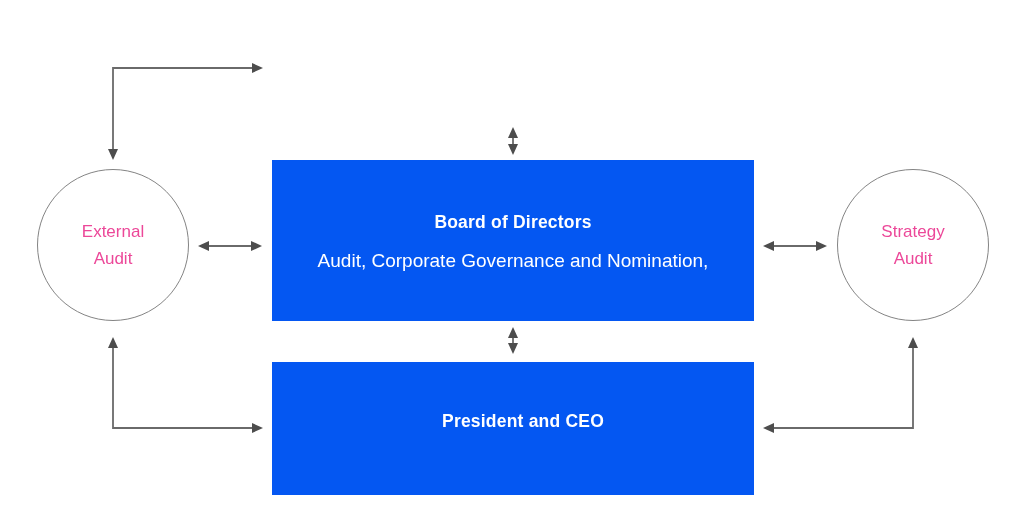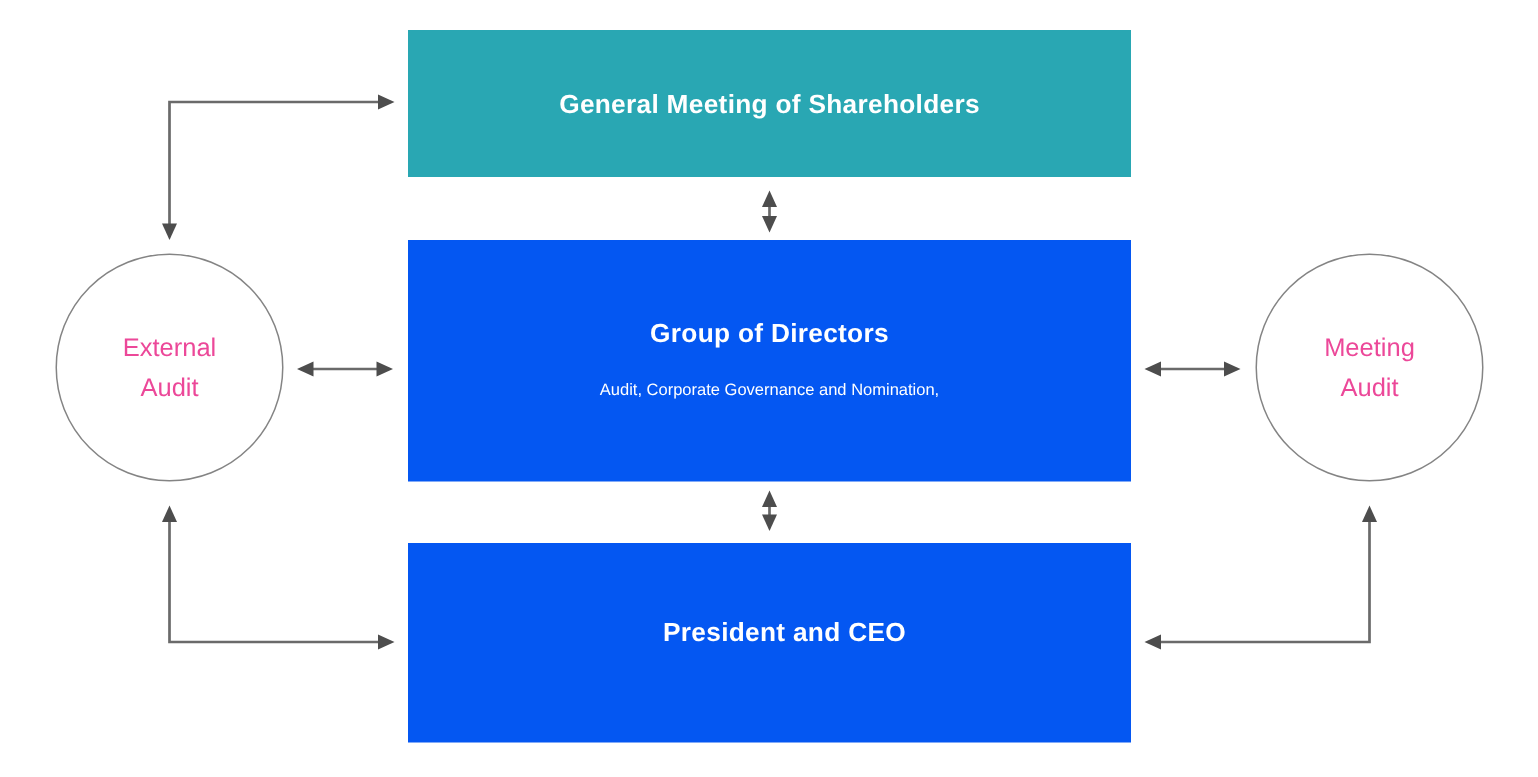--- a/index.html
+++ b/index.html
@@ -36,21 +36,21 @@
   .box-board   { top: 160px; height: 161px; }
   .box-president { top: 362px; height: 133px; padding-left: 20px; }
 
   .node-title {
     font-size: 17.5px;
     font-weight: bold;
     line-height: 22px;
     letter-spacing: 0.2px;
   }
   .node-sub {
-    font-size: 11px;
+    font-size: 19px;
     line-height: 21px;
     font-weight: normal;
   }
   .box-board .node-title { margin-bottom: 17px; }
   .box-president .node-title { margin-bottom: 15px; }
 
   .audit-circle {
     position: absolute;
     top: 169px;
     width: 152px;
@@ -122,36 +122,33 @@
       <polygon class="conn-head" points="262,246 251,241 251,251"></polygon>
     </g>
 
     <g>
       <line class="conn-line" x1="771" y1="246" x2="819" y2="246"></line>
       <polygon class="conn-head" points="763,246 774,241 774,251"></polygon>
       <polygon class="conn-head" points="827,246 816,241 816,251"></polygon>
     </g>
   </svg>
 
-  <div class="node-box box-general" style="background: rgb(41, 167, 179);">
-    <div class="node-title">General Meeting of Shareholders</div>
-  </div>
 
   <div class="node-box box-board" style="background: rgb(4, 87, 242);">
-    <div class="node-title">Group of Directors</div>
+    <div class="node-title">Board of Directors</div>
     <div class="node-sub">Audit, Corporate Governance and Nomination,</div>
   </div>
 
   <div class="node-box box-president" style="background: rgb(4, 87, 242);">
     <div class="node-title">President and CEO</div>
   </div>
 
   <div class="audit-circle circle-external">
     <div class="circle-label">External</div>
     <div class="circle-label">Audit</div>
   </div>
 
   <div class="audit-circle circle-internal">
-    <div class="circle-label">Meeting</div>
+    <div class="circle-label">Strategy</div>
     <div class="circle-label">Audit</div>
   </div>
 
 </div>
 
 </body></html>

